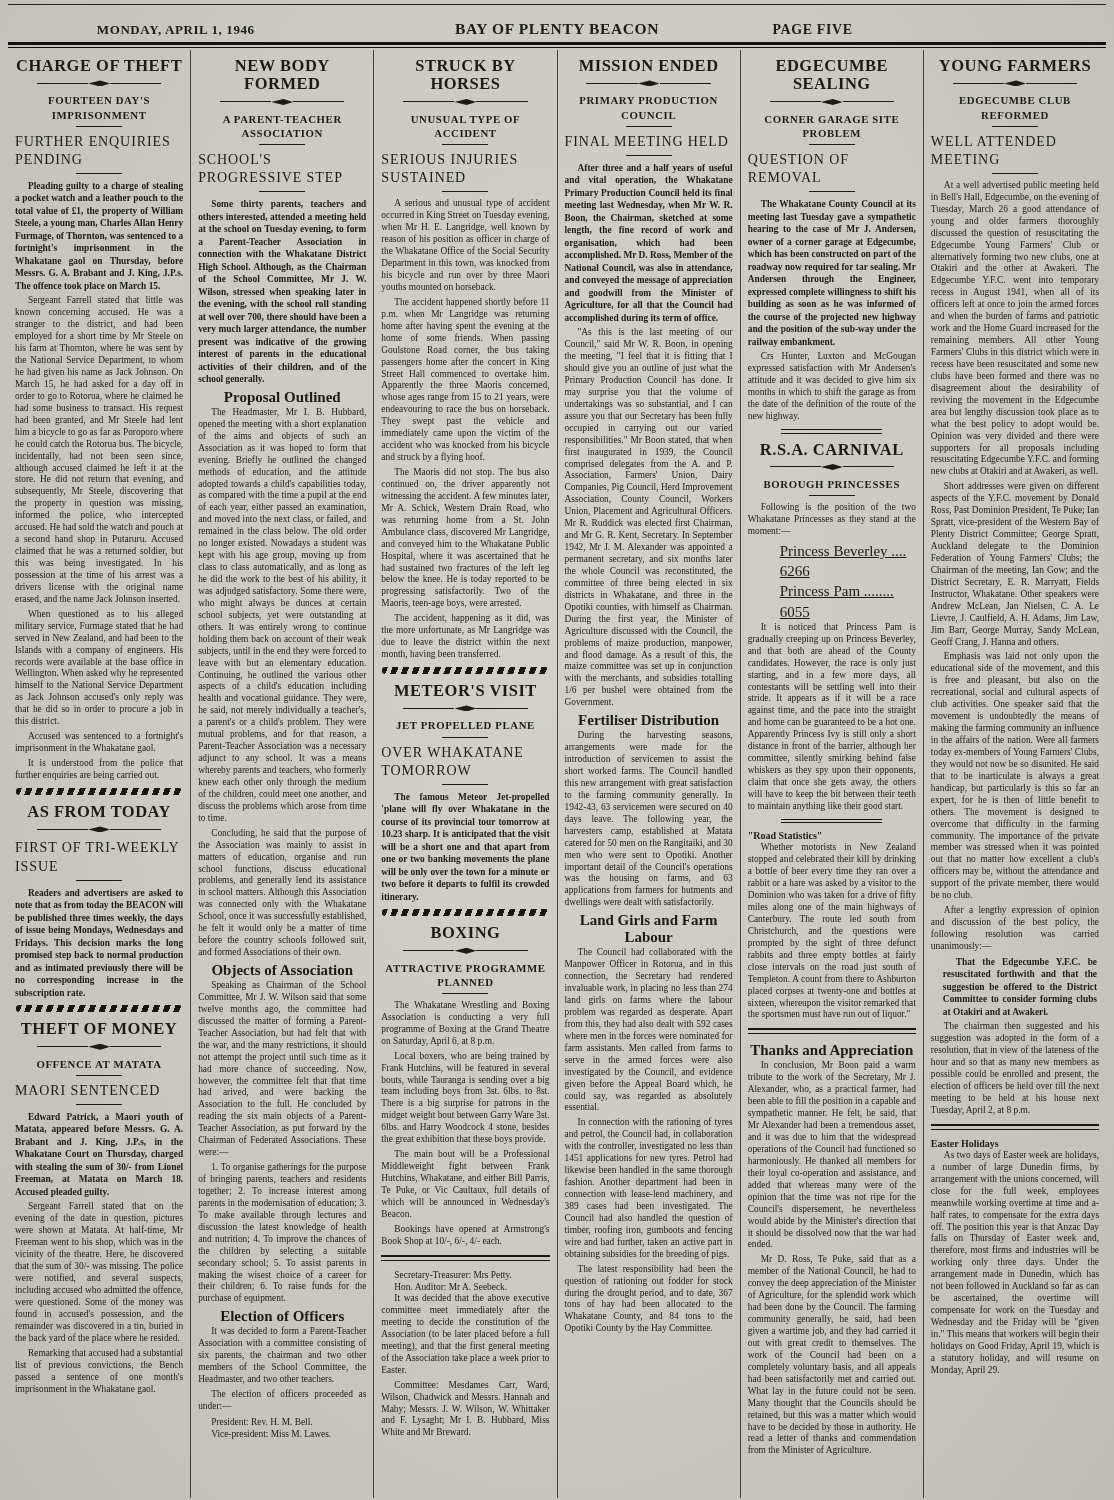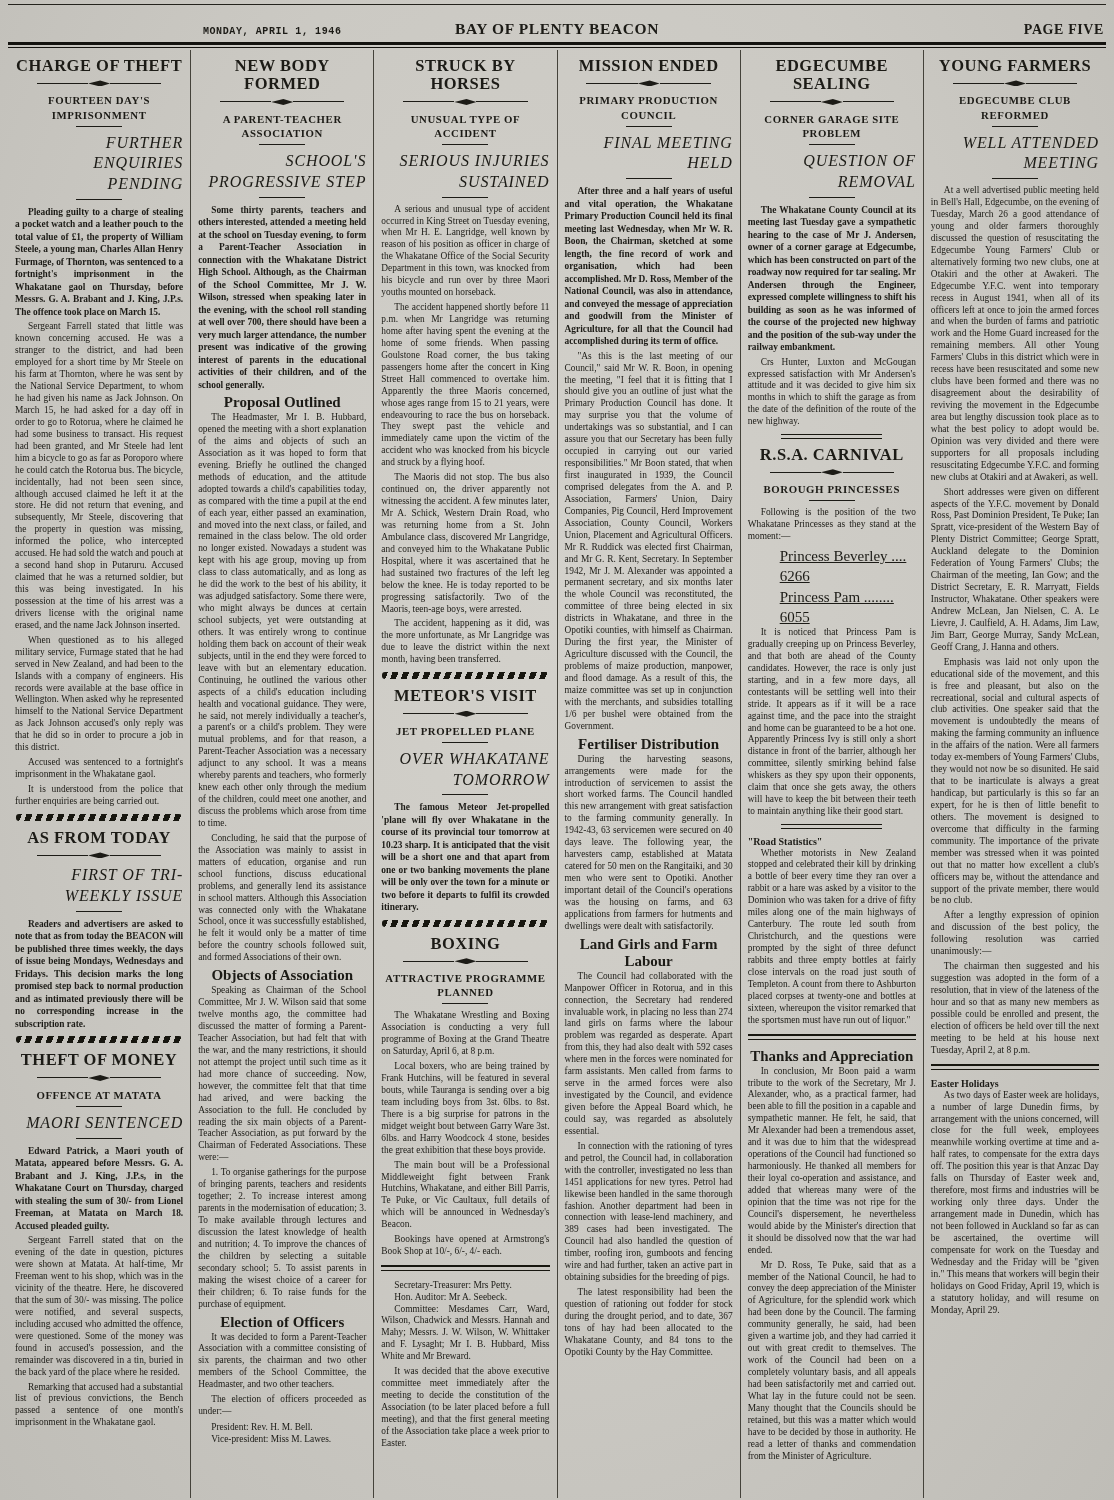--- a/index.html
+++ b/index.html
@@ -10,35 +10,35 @@
     font-family:"Liberation Serif","DejaVu Serif",serif;
     -webkit-font-smoothing:antialiased;
   }
   .page{padding:4px 8px 0;}
   .masthead{
     display:flex;align-items:baseline;
     border-top:1.5px solid #24231d;
     padding:3px 2px 4px;
     font-weight:bold;letter-spacing:0.6px;
   }
-  .m-left{flex:1;text-align:right;font-size:10px;font-family:Liberation Mono, monospace;}
+  .m-left{flex:1;text-align:center;font-size:13px;}
   .m-center{flex:1.3;text-align:center;font-size:15.5px;white-space:nowrap;}
-  .m-right{flex:1;text-align:right;font-size:14px;margin-top:14px;}
+  .m-right{flex:1;text-align:left;font-size:14px;margin-top:14px;}
   .mast-rule{border-top:3.5px solid #14130f;border-bottom:1.2px solid #14130f;height:2px;margin:0 0 1px;}
   .columns{display:flex;height:1448px;overflow:hidden;margin-top:2px;}
   .col{flex:1 1 0;min-width:0;padding:4px 7px 0;border-right:1px solid #44423a;overflow:hidden;}
   .col:last-child{border-right:none;}
   .article{margin:0;}
   .headline{font-size:16.5px;font-weight:bold;text-align:center;letter-spacing:0.5px;line-height:1.12;margin-top:3px;}
   .arrow-rule{display:flex;align-items:center;width:74%;margin:5px auto 7px;}
   .arrow-rule::before,.arrow-rule::after{content:"";flex:1;border-top:1.3px solid #1c1b16;}
   .arrow-diamond{width:22px;height:6px;background:#1c1b16;flex:0 0 auto;
     clip-path:polygon(0 50%,55% 0,100% 50%,55% 100%);}
   .deck{font-weight:bold;font-size:10.8px;text-align:center;letter-spacing:0.6px;line-height:1.3;margin:2px 2px 0;}
-  .deck2{font-size:16px;text-align:right;letter-spacing:0.9px;line-height:1.3;margin:2px 0 0;font-style:italic;}
+  .deck2{font-size:14px;text-align:left;letter-spacing:0.9px;line-height:1.3;margin:2px 0 0;}
   .shortrule{width:46px;border-top:1.3px solid #1c1b16;margin:4px auto 6px;}
   .subhead{font-weight:bold;font-size:15px;text-align:center;margin:3px 0 1px;}
   .subhead-left{font-weight:bold;font-size:10px;margin:4px 0 1px;}
   .para{font-size:9.4px;line-height:1.27;text-align:justify;text-indent:13px;margin:0 0 3px;}
   .lead{font-weight:bold;line-height:1.33;}
   .resolution{margin-left:12px;margin-right:2px;}
   .officer-line{font-size:9.4px;line-height:1.3;margin:0;text-indent:13px;}
   .score-line{font-size:15px;line-height:1.35;margin:0;padding-left:32px;text-decoration:underline;}
   .wavy{height:7px;margin:6px 1px 8px;border-radius:3px;
     background:repeating-linear-gradient(110deg,#17160f 0 5.5px,rgba(0,0,0,0) 5.5px 10px);}
@@ -158,22 +158,22 @@
           <div class="shortrule"></div>
           <p class="para">The Whakatane Wrestling and Boxing Association is conducting a very full programme of Boxing at the Grand Theatre on Saturday, April 6, at 8 p.m.</p>
           <p class="para">Local boxers, who are being trained by Frank Hutchins, will be featured in several bouts, while Tauranga is sending over a big team including boys from 3st. 6lbs. to 8st. There is a big surprise for patrons in the midget weight bout between Garry Ware 3st. 6lbs. and Harry Woodcock 4 stone, besides the great exhibition that these boys provide.</p>
           <p class="para">The main bout will be a Professional Middleweight fight between Frank Hutchins, Whakatane, and either Bill Parris, Te Puke, or Vic Caultaux, full details of which will be announced in Wednesday's Beacon.</p>
           <p class="para">Bookings have opened at Armstrong's Book Shop at 10/-, 6/-, 4/- each.</p>
           <div class="heavy"></div>
         </div>
         <div class="article">
           <p class="officer-line">Secretary-Treasurer: Mrs Petty.</p>
           <p class="officer-line">Hon. Auditor: Mr A. Seebeck.</p>
+          <p class="para">It was decided that the above executive committee meet immediately after the meeting to decide the constitution of the Association (to be later placed before a full meeting), and that the first general meeting of the Association take place a week prior to Easter.</p>
           <p class="para">Committee: Mesdames Carr, Ward, Wilson, Chadwick and Messrs. Hannah and Mahy; Messrs. J. W. Wilson, W. Whittaker and F. Lysaght; Mr I. B. Hubbard, Miss White and Mr Breward.</p>
-          <p class="para">It was decided that the above executive committee meet immediately after the meeting to decide the constitution of the Association (to be later placed before a full meeting), and that the first general meeting of the Association take place a week prior to Easter.</p>
         </div>
       </div>
       <div class="col">
         <div class="article">
           <div class="headline">MISSION ENDED</div>
           <div class="arrow-rule">
             <span class="arrow-diamond"></span>
           </div>
           <div class="deck">PRIMARY PRODUCTION COUNCIL</div>
           <div class="shortrule"></div>
@@ -234,20 +234,21 @@
             <span class="arrow-diamond"></span>
           </div>
           <div class="deck">EDGECUMBE CLUB REFORMED</div>
           <div class="shortrule"></div>
           <div class="deck2">WELL ATTENDED MEETING</div>
           <div class="shortrule"></div>
           <p class="para">At a well advertised public meeting held in Bell's Hall, Edgecumbe, on the evening of Tuesday, March 26 a good attendance of young and older farmers thoroughly discussed the question of resuscitating the Edgecumbe Young Farmers' Club or alternatively forming two new clubs, one at Otakiri and the other at Awakeri. The Edgecumbe Y.F.C. went into temporary recess in August 1941, when all of its officers left at once to join the armed forces and when the burden of farms and patriotic work and the Home Guard increased for the remaining members. All other Young Farmers' Clubs in this district which were in recess have been resuscitated and some new clubs have been formed and there was no disagreement about the desirability of reviving the movement in the Edgecumbe area but lengthy discussion took place as to what the best policy to adopt would be. Opinion was very divided and there were supporters for all proposals including resuscitating Edgecumbe Y.F.C. and forming new clubs at Otakiri and at Awakeri, as well.</p>
           <p class="para">Short addresses were given on different aspects of the Y.F.C. movement by Donald Ross, Past Dominion President, Te Puke; Ian Spratt, vice-president of the Western Bay of Plenty District Committee; George Spratt, Auckland delegate to the Dominion Federation of Young Farmers' Clubs; the Chairman of the meeting, Ian Gow; and the District Secretary, E. R. Marryatt, Fields Instructor, Whakatane. Other speakers were Andrew McLean, Jan Nielsen, C. A. Le Lievre, J. Caulfield, A. H. Adams, Jim Law, Jim Barr, George Murray, Sandy McLean, Geoff Crang, J. Hanna and others.</p>
           <p class="para">Emphasis was laid not only upon the educational side of the movement, and this is free and pleasant, but also on the recreational, social and cultural aspects of club activities. One speaker said that the movement is undoubtedly the means of making the farming community an influence in the affairs of the nation. Were all farmers today ex-members of Young Farmers' Clubs, they would not now be so disunited. He said that to be inarticulate is always a great handicap, but particularly is this so far an expert, for he is then of little benefit to others. The movement is designed to overcome that difficulty in the farming community. The importance of the private member was stressed when it was pointed out that no matter how excellent a club's officers may be, without the attendance and support of the private member, there would be no club.</p>
           <p class="para">After a lengthy expression of opinion and discussion of the best policy, the following resolution was carried unanimously:—</p>
+          <p class="para lead resolution">That the Edgecumbe Y.F.C. be resuscitated forthwith and that the suggestion be offered to the District Committee to consider forming clubs at Otakiri and at Awakeri.</p>
           <p class="para">The chairman then suggested and his suggestion was adopted in the form of a resolution, that in view of the lateness of the hour and so that as many new members as possible could be enrolled and present, the election of officers be held over till the next meeting to be held at his house next Tuesday, April 2, at 8 p.m.</p>
           <div class="heavy"></div>
         </div>
         <div class="article">
           <div class="subhead-left">Easter Holidays</div>
           <p class="para">As two days of Easter week are holidays, a number of large Dunedin firms, by arrangement with the unions concerned, will close for the full week, employees meanwhile working overtime at time and a-half rates, to compensate for the extra days off. The position this year is that Anzac Day falls on Thursday of Easter week and, therefore, most firms and industries will be working only three days. Under the arrangement made in Dunedin, which has not been followed in Auckland so far as can be ascertained, the overtime will compensate for work on the Tuesday and Wednesday and the Friday will be "given in." This means that workers will begin their holidays on Good Friday, April 19, which is a statutory holiday, and will resume on Monday, April 29.</p>
         </div>
       </div>
     </div>
 </div>

